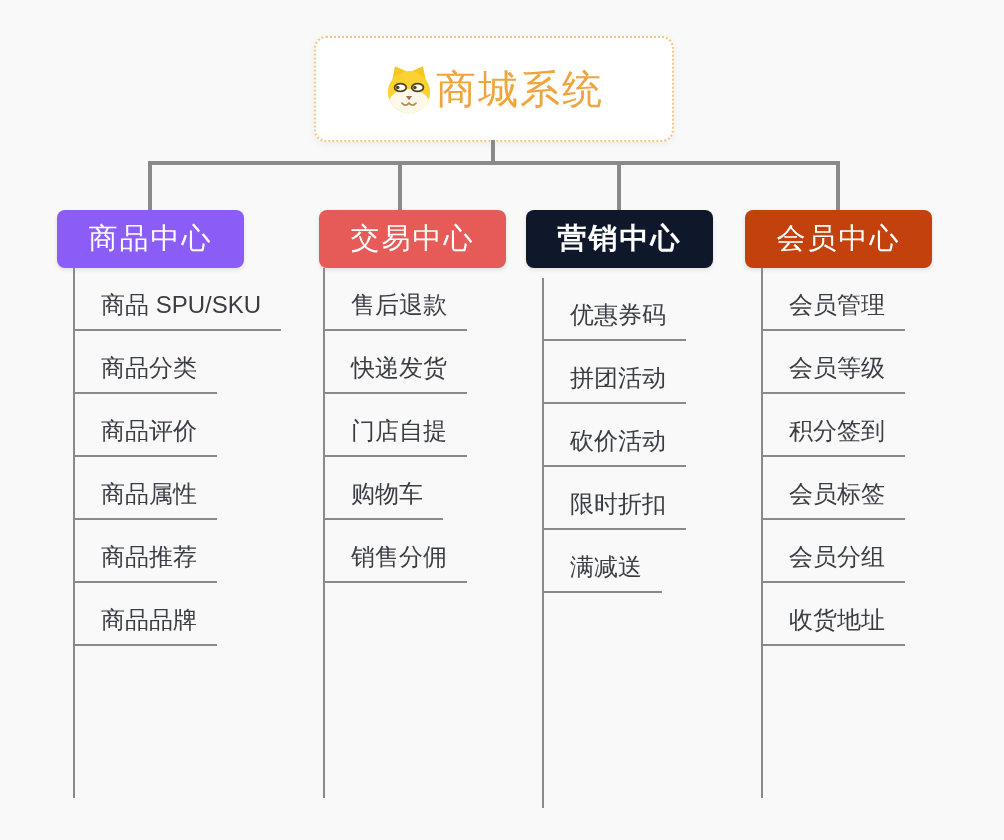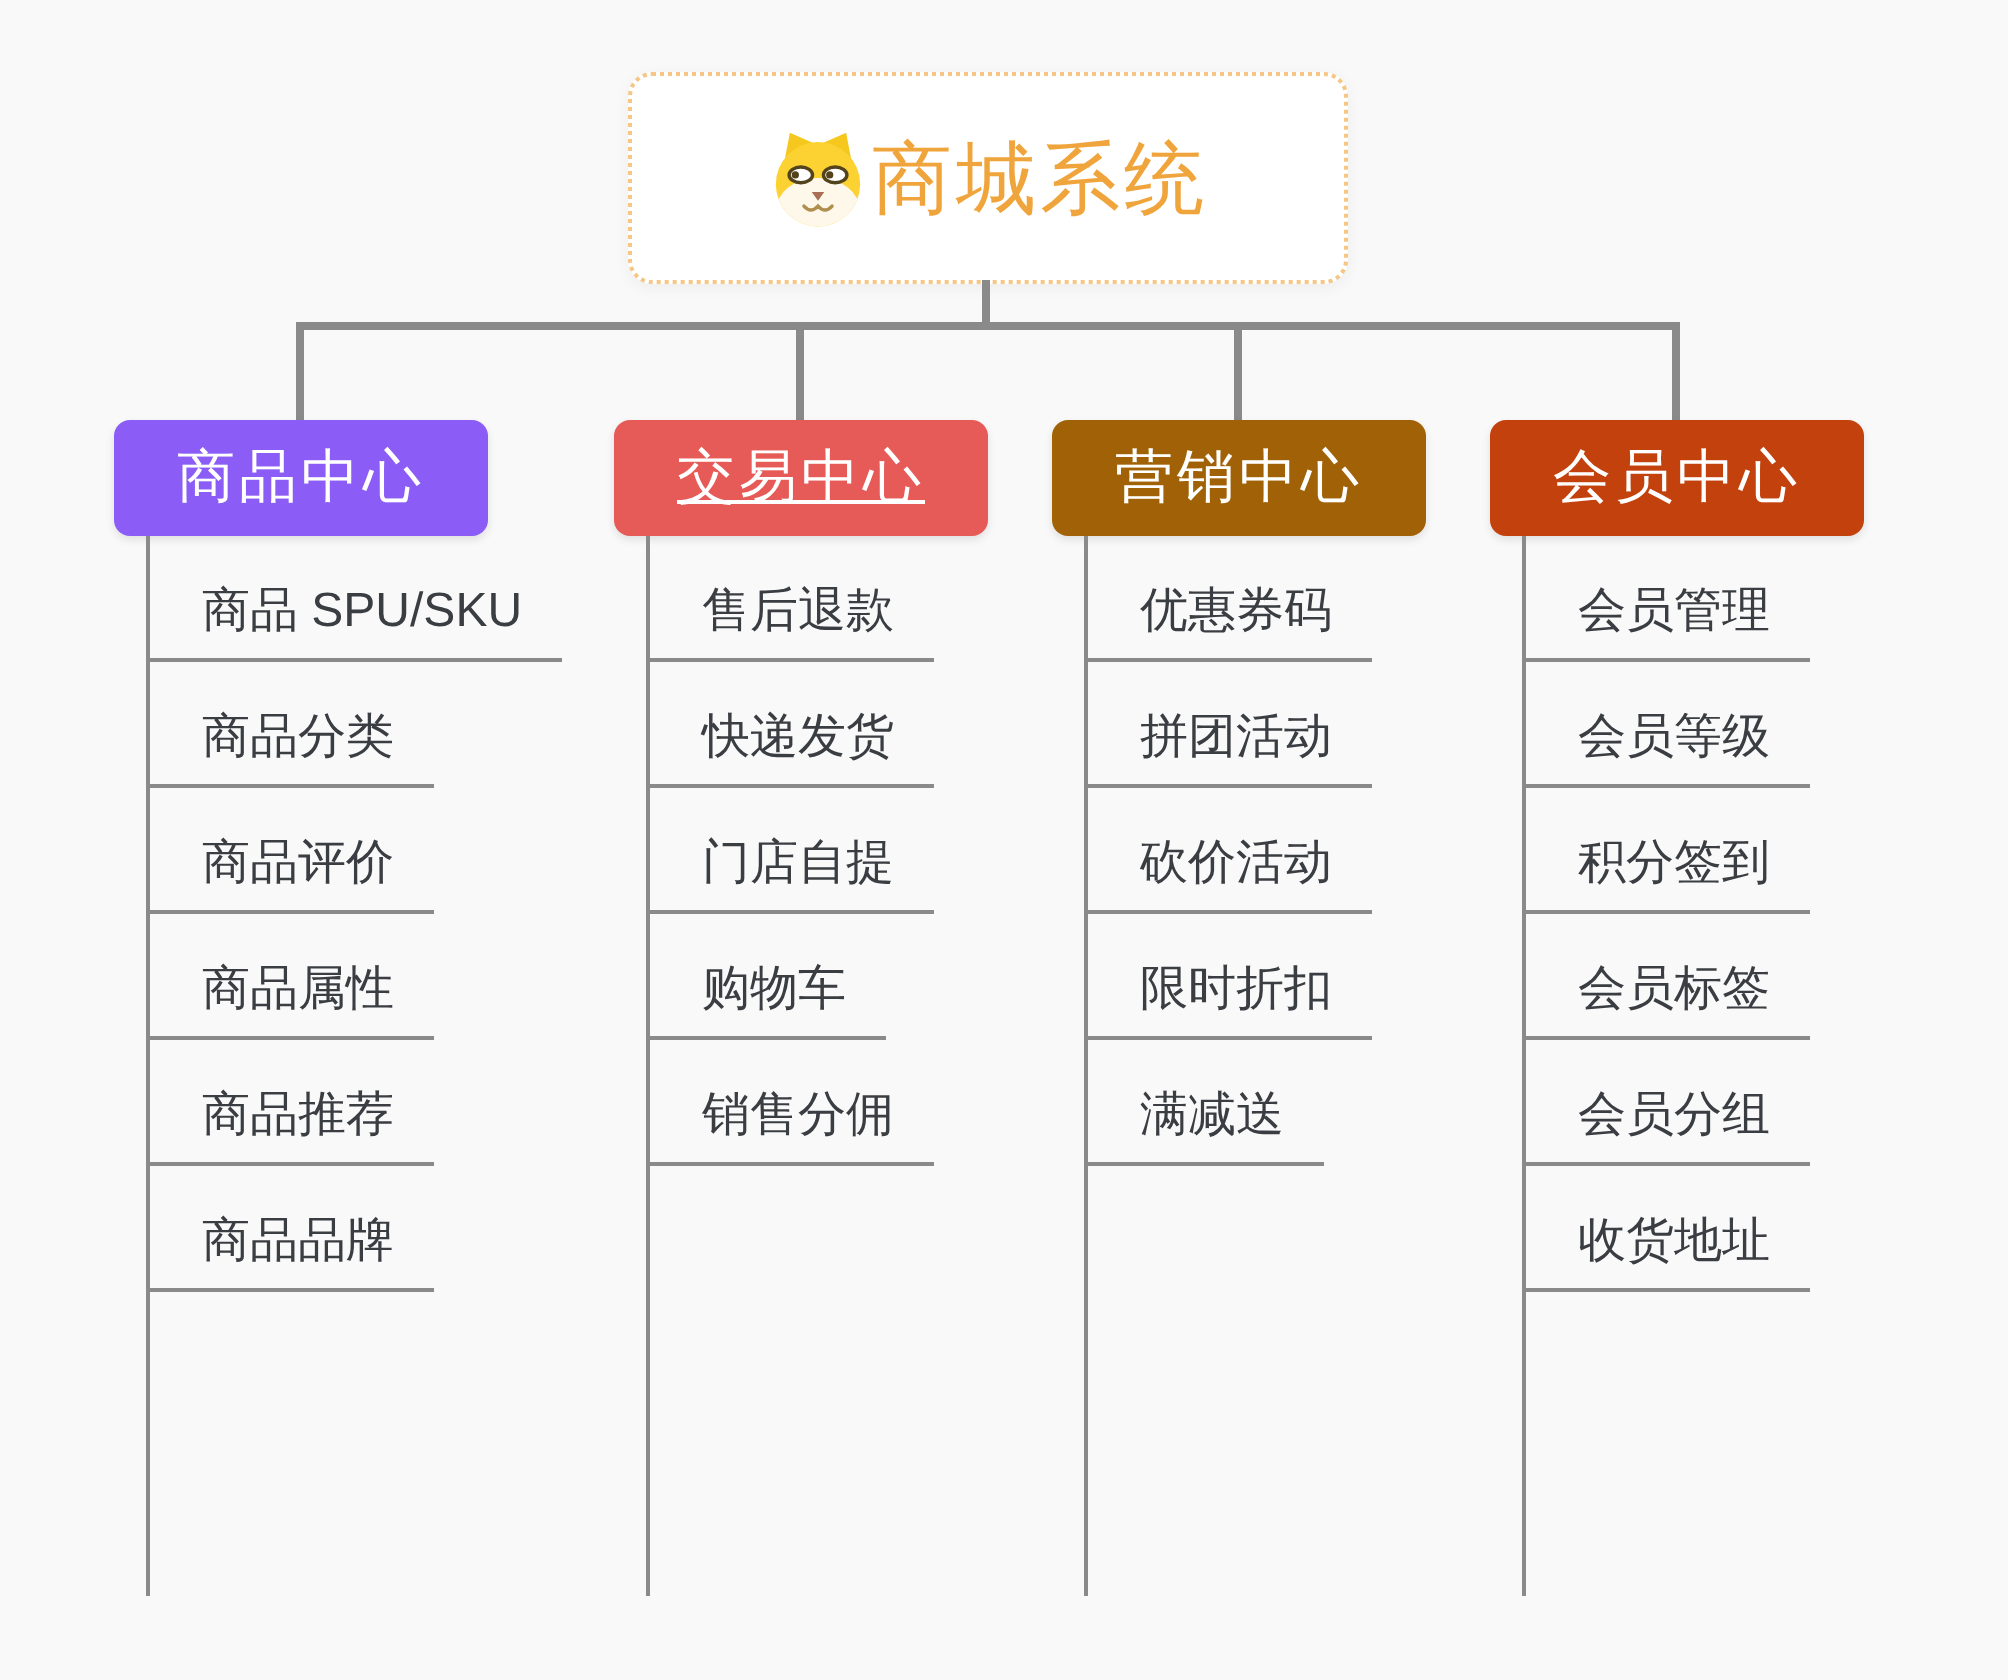--- a/index.html
+++ b/index.html
@@ -34,29 +34,29 @@
   .conn-drop-3 { left:836px; }
 
   
   .branch-node {
     position:absolute; top:210px; width:187px; height:58px;
     border-radius:8px; display:flex; align-items:center; justify-content:center;
     color:#ffffff; font-size:29px; letter-spacing:2px;
     box-shadow:0 2px 4px rgba(0,0,0,0.10);
   }
   .branch-0 { left:57px; }
-  .branch-1 { left:307px;text-decoration:underline; }
+  .branch-1 { left:319px; }
   .branch-2 { left:526px; }
   .branch-3 { left:745px; }
 
   
   .topic-col { position:absolute; top:268px; }
   .col-0 { left:73px; }
   .col-1 { left:323px; }
-  .col-2 { left:542px; }
+  .col-2 { left:542px;margin-top:10px; }
   .col-3 { left:761px; }
   .trunk {
     position:absolute; left:0; top:0; width:2px; height:530px;
     background:var(--connector);
   }
   .topic-item {
     height:63px; display:flex; align-items:flex-end;
     width:fit-content; max-width:230px; white-space:nowrap;
     border-bottom:2px solid var(--connector);
     padding:0 20px 8px 28px;
@@ -89,21 +89,21 @@
 
   <div class="conn conn-root-v" style="background: rgb(138, 138, 138);"></div>
   <div class="conn conn-bus" style="background: rgb(138, 138, 138);"></div>
   <div class="conn conn-drop conn-drop-0" style="background: rgb(138, 138, 138);"></div>
   <div class="conn conn-drop conn-drop-1" style="background: rgb(138, 138, 138);"></div>
   <div class="conn conn-drop conn-drop-2" style="background: rgb(138, 138, 138);"></div>
   <div class="conn conn-drop conn-drop-3" style="background: rgb(138, 138, 138);"></div>
 
   <div class="branch-node branch-0" style="background: #8b5cf6;">商品中心</div>
   <div class="branch-node branch-1" style="background: rgb(230, 91, 87);">交易中心</div>
-  <div class="branch-node branch-2" style="background: #a16207;">营销中心</div>
+  <div class="branch-node branch-2" style="background: #0f172a; font-weight: bold;">营销中心</div>
   <div class="branch-node branch-3" style="background: #c2410c;">会员中心</div>
 
   <div class="topic-col col-0">
     <div class="trunk"></div>
     <div class="topic-item">商品 SPU/SKU</div>
     <div class="topic-item">商品分类</div>
     <div class="topic-item">商品评价</div>
     <div class="topic-item">商品属性</div>
     <div class="topic-item">商品推荐</div>
     <div class="topic-item">商品品牌</div>

